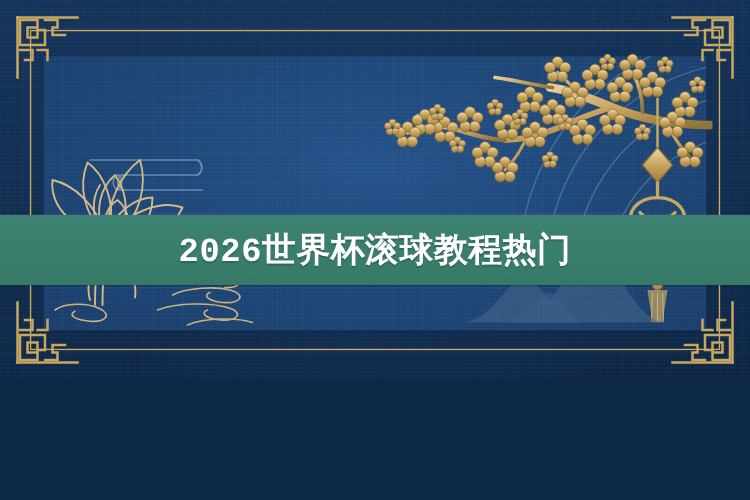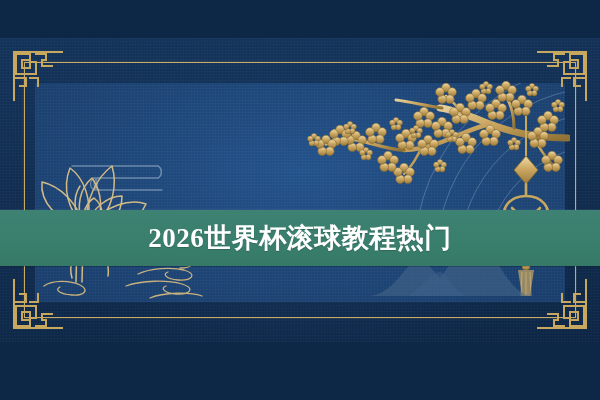--- a/index.html
+++ b/index.html
@@ -6,22 +6,21 @@
     margin: 0;
     padding: 0;
     background: #0d2747;
   }
   #stage {
     position: relative;
     width: 600px;
     height: 304px;
     overflow: hidden;
     background: #123055;
-    font-family: Liberation Serif, serif;
-    margin-top: 38px;
+    font-family: Liberation Mono, monospace;
   }
 
   
   .outer-bg {
     position: absolute;
     inset: 0;
     background:
       repeating-linear-gradient(0deg, rgba(255,255,255,0.020) 0px, rgba(255,255,255,0.020) 1px, rgba(0,0,0,0) 1px, rgba(0,0,0,0) 3px),
       repeating-linear-gradient(90deg, rgba(255,255,255,0.016) 0px, rgba(255,255,255,0.016) 1px, rgba(0,0,0,0) 1px, rgba(0,0,0,0) 3px),
       radial-gradient(circle at 50% 46%, #16396180 0%, #0f2a4c00 70%),

